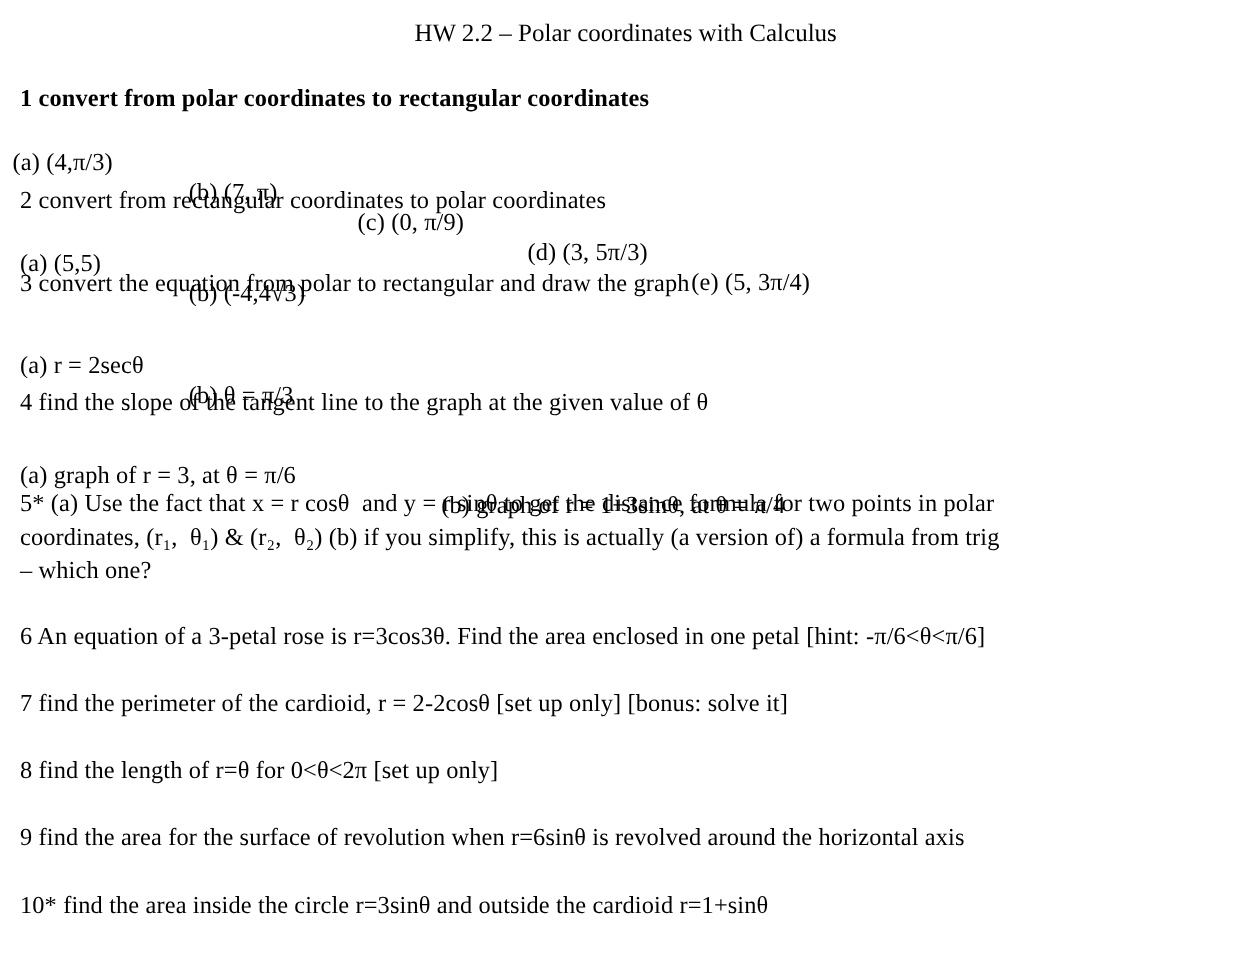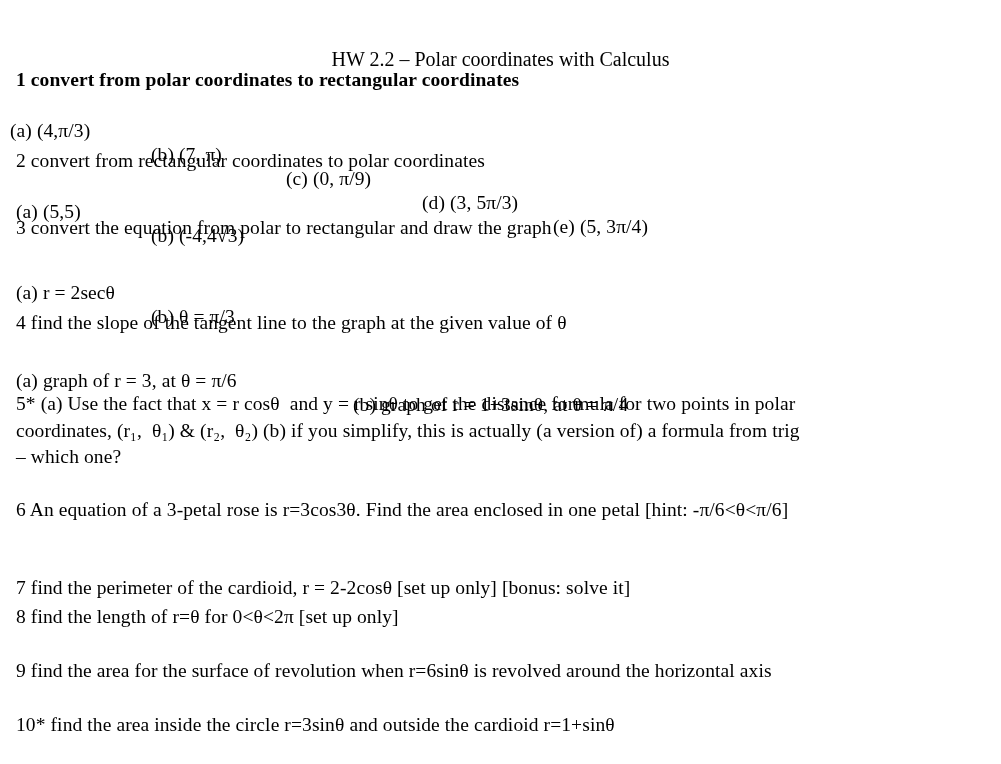--- a/index.html
+++ b/index.html
@@ -11,21 +11,20 @@
   .line {
     position: absolute; left: 16px; white-space: pre;
     font-size: 19.5px; line-height: 24px;
     font-family: "Liberation Serif", "DejaVu Serif", serif;
     letter-spacing: 0.1px;
   }
   .title {
     position: absolute; top: 14px; left: 0; width: 1001px; text-align: center;
     font-size: 20px; line-height: 26px;
     font-family: "Liberation Serif", "DejaVu Serif", serif;
-    margin-top: 32px;
   }
   .seg { position: absolute; white-space: pre; }
 </style>
 </head>
 <body>
 
 <div>
 
   <div class="title">HW 2.2 – Polar coordinates with Calculus</div>
 
@@ -55,21 +54,21 @@
     <span class="seg" style="left:16px;">(a) graph of r = 3, at θ = π/6</span>
     <span class="seg" style="left:353px;">(b) graph of r = 1+3sinθ, at θ = π/4</span>
   </div>
 
   <div class="line" style="top:392px;">5* (a) Use the fact that x = r cosθ  and y = r sinθ to get the distance formula for two points in polar</div>
   <div class="line" style="top:419px;">coordinates, (r₁,  θ₁) &amp; (r₂,  θ₂) (b) if you simplify, this is actually (a version of) a formula from trig</div>
   <div class="line" style="top:445px;">– which one?</div>
 
   <div class="line" style="top:498px;">6 An equation of a 3-petal rose is r=3cos3θ. Find the area enclosed in one petal [hint: -π/6&lt;θ&lt;π/6]</div>
 
-  <div class="line" style="top:576px;">7 find the perimeter of the cardioid, r = 2-2cosθ [set up only] [bonus: solve it]</div>
+  <div class="line" style="top:552px;">7 find the perimeter of the cardioid, r = 2-2cosθ [set up only] [bonus: solve it]</div>
 
   <div class="line" style="top:605px;">8 find the length of r=θ for 0&lt;θ&lt;2π [set up only]</div>
 
   <div class="line" style="top:659px;">9 find the area for the surface of revolution when r=6sinθ is revolved around the horizontal axis</div>
 
   <div class="line" style="top:713px;">10* find the area inside the circle r=3sinθ and outside the cardioid r=1+sinθ</div>
 
 </div>
 
 </body></html>

